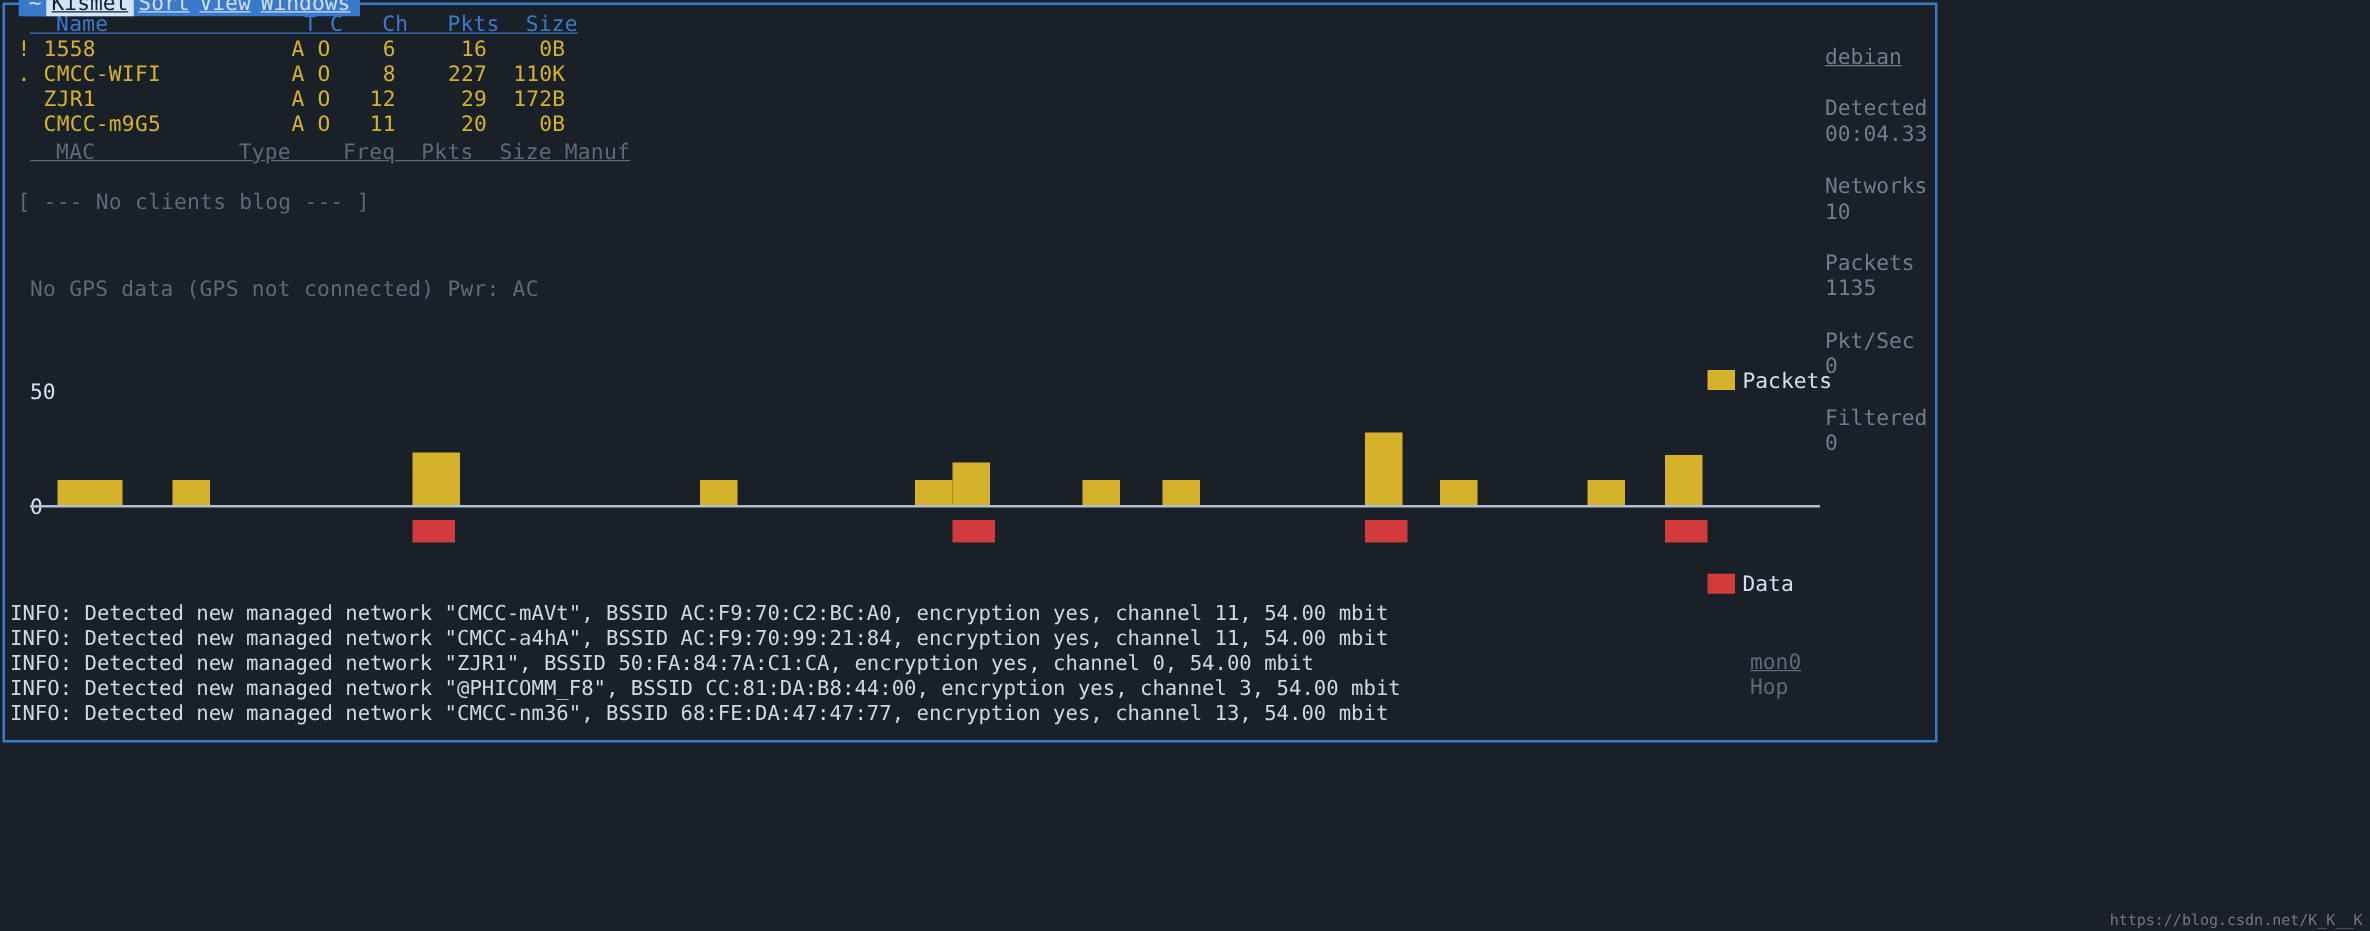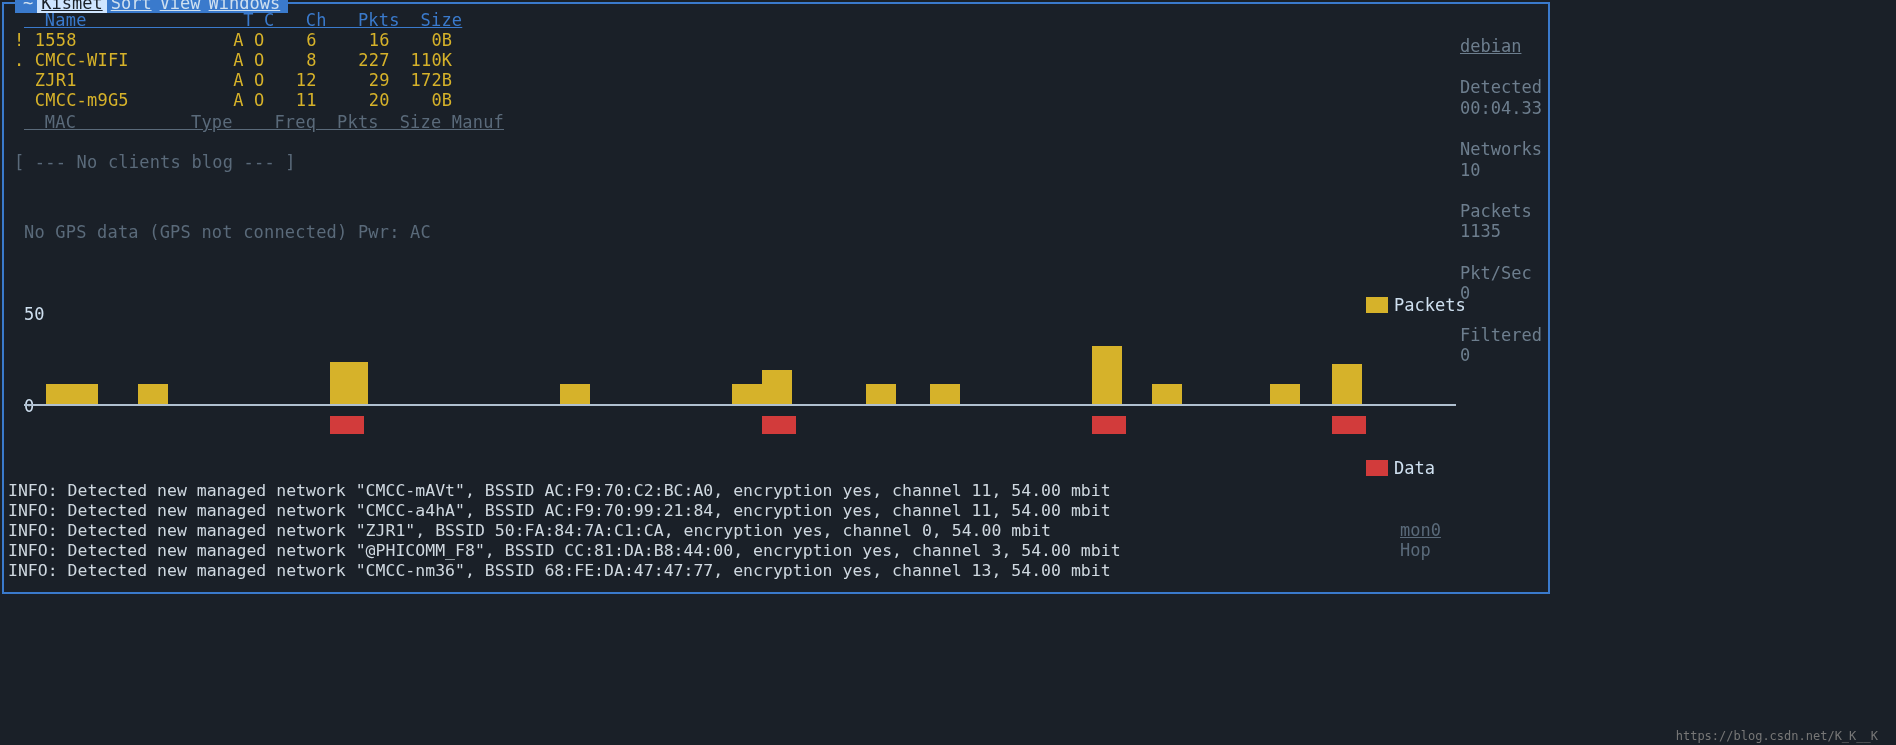--- a/index.html
+++ b/index.html
@@ -76,21 +76,21 @@
     position:absolute; top:481px; left:8px;
     font-size:16.5px; color:#cfd8e0; line-height:20px;
     white-space: pre;
   }
   .sidebar2 {
     position:absolute; top:520px; left:1400px;
     color:#5a6a7a; font-size:17px;
   }
   .sidebar2 .u { text-decoration:underline;}
   .watermark {
-    position:absolute; bottom:2px; right:18px;
+    position:absolute; bottom:2px; right:6px;
     color:#777; font-size:12px;
   }
 </style>
 </head>
 <body>
 
 <div class="window">
   <div class="menubar">
     <span class="tilde">~</span>
     <span class="item active">Kismet</span>

